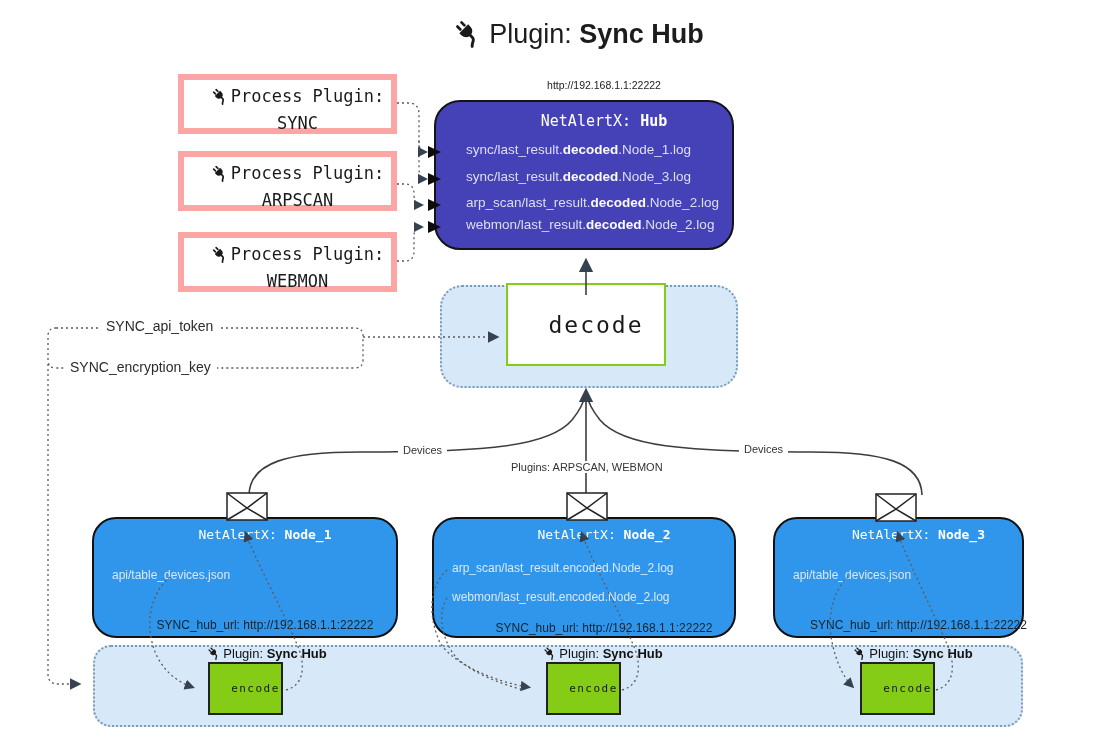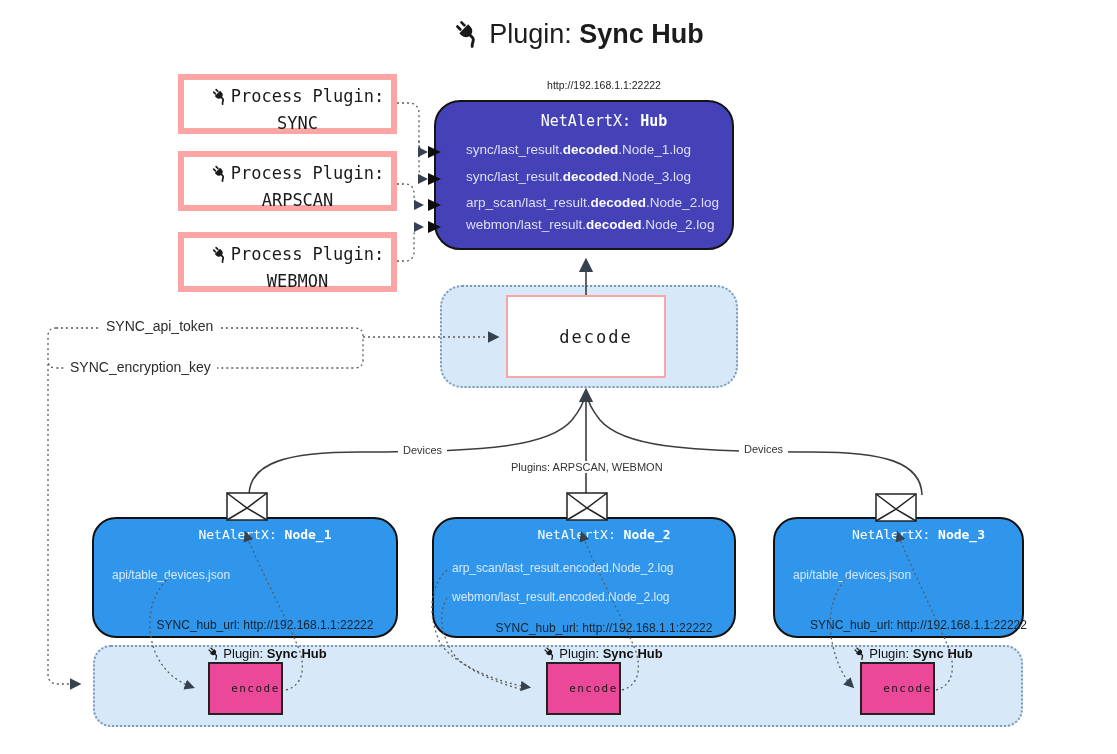--- a/index.html
+++ b/index.html
@@ -24,34 +24,34 @@
     border-radius:26px;box-sizing:border-box;}
   .huburl{left:434px;top:79px;width:300px;text-align:center;font-size:10.5px;color:#222;}
   .hubtitle{left:434px;top:112px;width:300px;text-align:center;font-size:15px;color:#ffffff;}
   .hubtitle b{font-weight:700;}
   .hubline{left:446px;width:284px;height:20px;font-size:13.5px;color:#dedff2;white-space:nowrap;}
   .hubline b{color:#fafaff;font-weight:700;margin-top:20px;}
 
   
   .dpanel{left:440px;top:285px;width:298px;height:103px;background:#d7e9f8;
     border:2px dotted #7b99b8;border-radius:22px;box-sizing:border-box;}
-  .dbox{left:506px;top:295px;width:160px;height:83px;background:#fff;border:2px solid #fca5a5;
-    box-sizing:border-box;display:flex;align-items:center;justify-content:center;font-size:17px;letter-spacing:2px;}
+  .dbox{left:506px;top:283px;width:160px;height:83px;background:#fff;border:2px solid #84cc16;
+    box-sizing:border-box;display:flex;align-items:center;justify-content:center;font-size:23px;letter-spacing:2px;}
 
   
   .node{top:517px;height:121px;background:#2f96ec;border:2px solid #111;border-radius:24px;box-sizing:border-box;}
   .ntitle{top:527px;text-align:center;font-size:13px;color:#fff;white-space:nowrap;}
   .ntitle b{font-weight:700;}
   .nfile{text-align:left;font-size:12px;color:#d9e9fc;white-space:nowrap;}
   .nurl{text-align:center;font-size:12px;color:#14222e;white-space:nowrap;}
 
   
   .bpanel{left:93px;top:645px;width:930px;height:82px;background:#d7e9f8;
     border:2px dotted #7b99b8;border-radius:18px;box-sizing:border-box;}
-  .ebox{top:662px;width:75px;height:53px;background:#ec4899;border:2px solid #222;box-sizing:border-box;
+  .ebox{top:662px;width:75px;height:53px;background:#84cc16;border:2px solid #222;box-sizing:border-box;
     display:flex;align-items:center;justify-content:center;font-size:11px;letter-spacing:1.5px;}
   .elabel{top:646px;width:150px;text-align:center;font-size:13px;color:#111;white-space:nowrap;}
   .elabel b{font-weight:700;}
   .elabel .plug{vertical-align:-2px;margin-right:2px;}
 
   
   .linelabel{background:#fff;padding:0 5px;font-size:11px;color:#333;white-space:nowrap;z-index:6;}
   .tok{background:#fff;padding:0 6px;font-size:14px;color:#2b2b2b;white-space:nowrap;z-index:6;}
 
   svg.overlay{position:absolute;left:0;top:0;z-index:5;pointer-events:none;}

